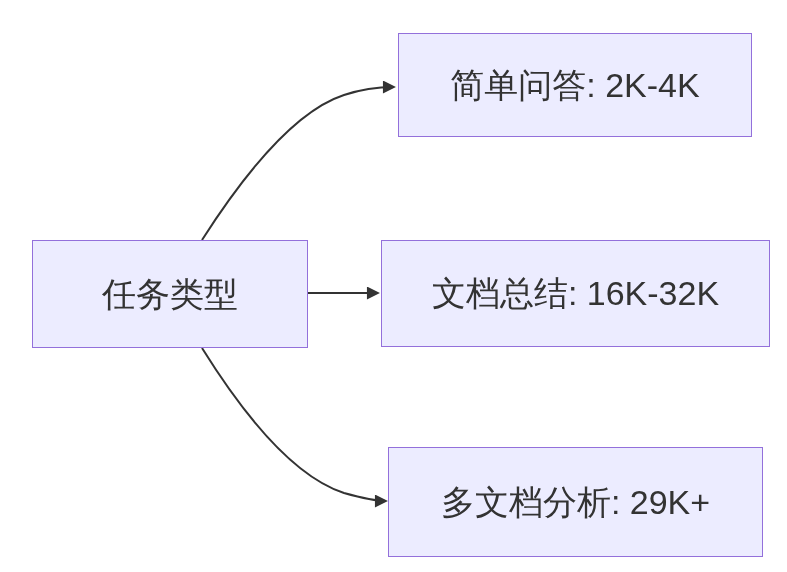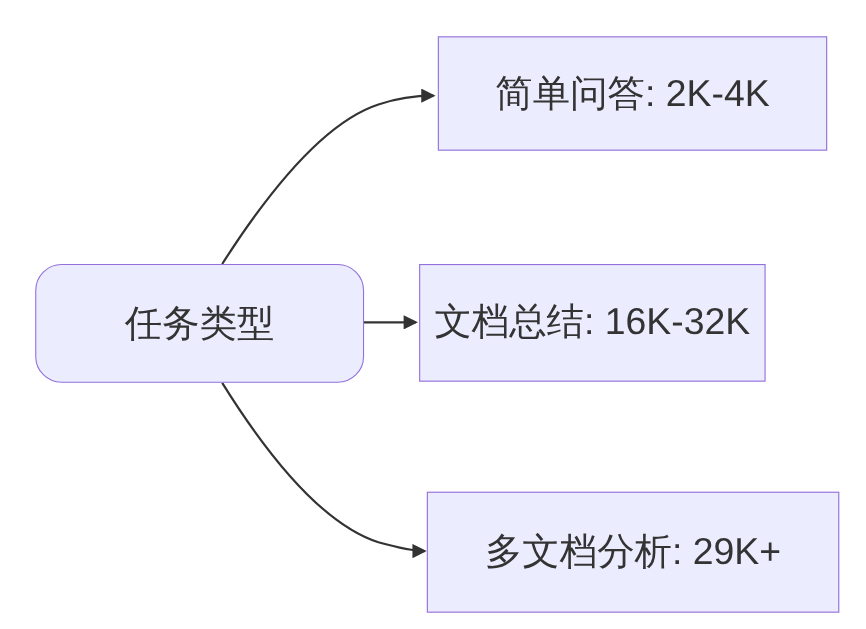--- a/index.html
+++ b/index.html
@@ -32,23 +32,23 @@
     background: var(--node-fill, #ECECFF);
     border: 1.5px solid var(--node-border, #9370DB);
     display: flex;
     align-items: center;
     justify-content: center;
     color: var(--text, #333333);
     font-size: 34px;
     line-height: 1.2;
     white-space: nowrap;
   }
-  .node-root   { left: 32px;  top: 240px; width: 299px; height: 108px; border-radius: 24px; }
+  .node-root   { left: 32px;  top: 240px; width: 276px; height: 108px; }
   .node-child1 { left: 398px; top: 33px;  width: 354px; height: 104px; }
-  .node-child2 { left: 381px; top: 240px; width: 315px; height: 107px; }
+  .node-child2 { left: 381px; top: 240px; width: 389px; height: 107px; }
   .node-child3 { left: 388px; top: 447px; width: 375px; height: 110px; }
 </style>
 </head>
 <body>
 
 <div class="canvas">
 
   <svg class="edges-layer" viewBox="0 0 787 572" xmlns="http://www.w3.org/2000/svg" aria-hidden="true">
     <defs>
       <marker id="arrowhead" viewBox="0 0 10 10" refX="8.5" refY="5" markerWidth="9" markerHeight="6.5" orient="auto-start-reverse">

